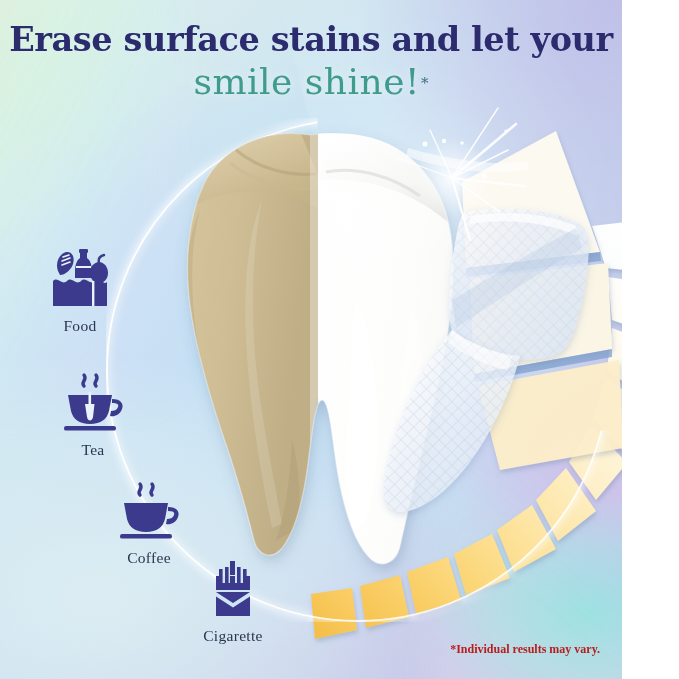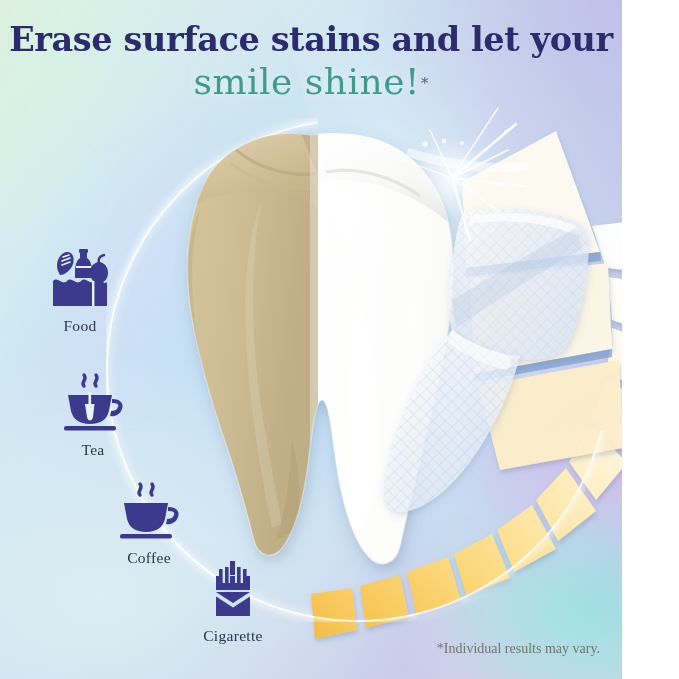--- a/index.html
+++ b/index.html
@@ -146,23 +146,24 @@
     letter-spacing:.3px;
     white-space:nowrap;
   }
 
   
   .disclaimer{
     position:absolute;
     right:22px;bottom:22px;
     z-index:50;
     font-family:"Liberation Serif", serif;
-    font-size:14px;
-    color:#737373;
+    font-size:12px;
+    color:#b91c1c;
     white-space:nowrap;
+    font-weight:bold;
   }
 </style>
 </head>
 <body>
 
 <div id="ad">
 
   <div class="bg-base"></div>
   <div class="bg-mint"></div>
   <div class="bg-lav"></div>

